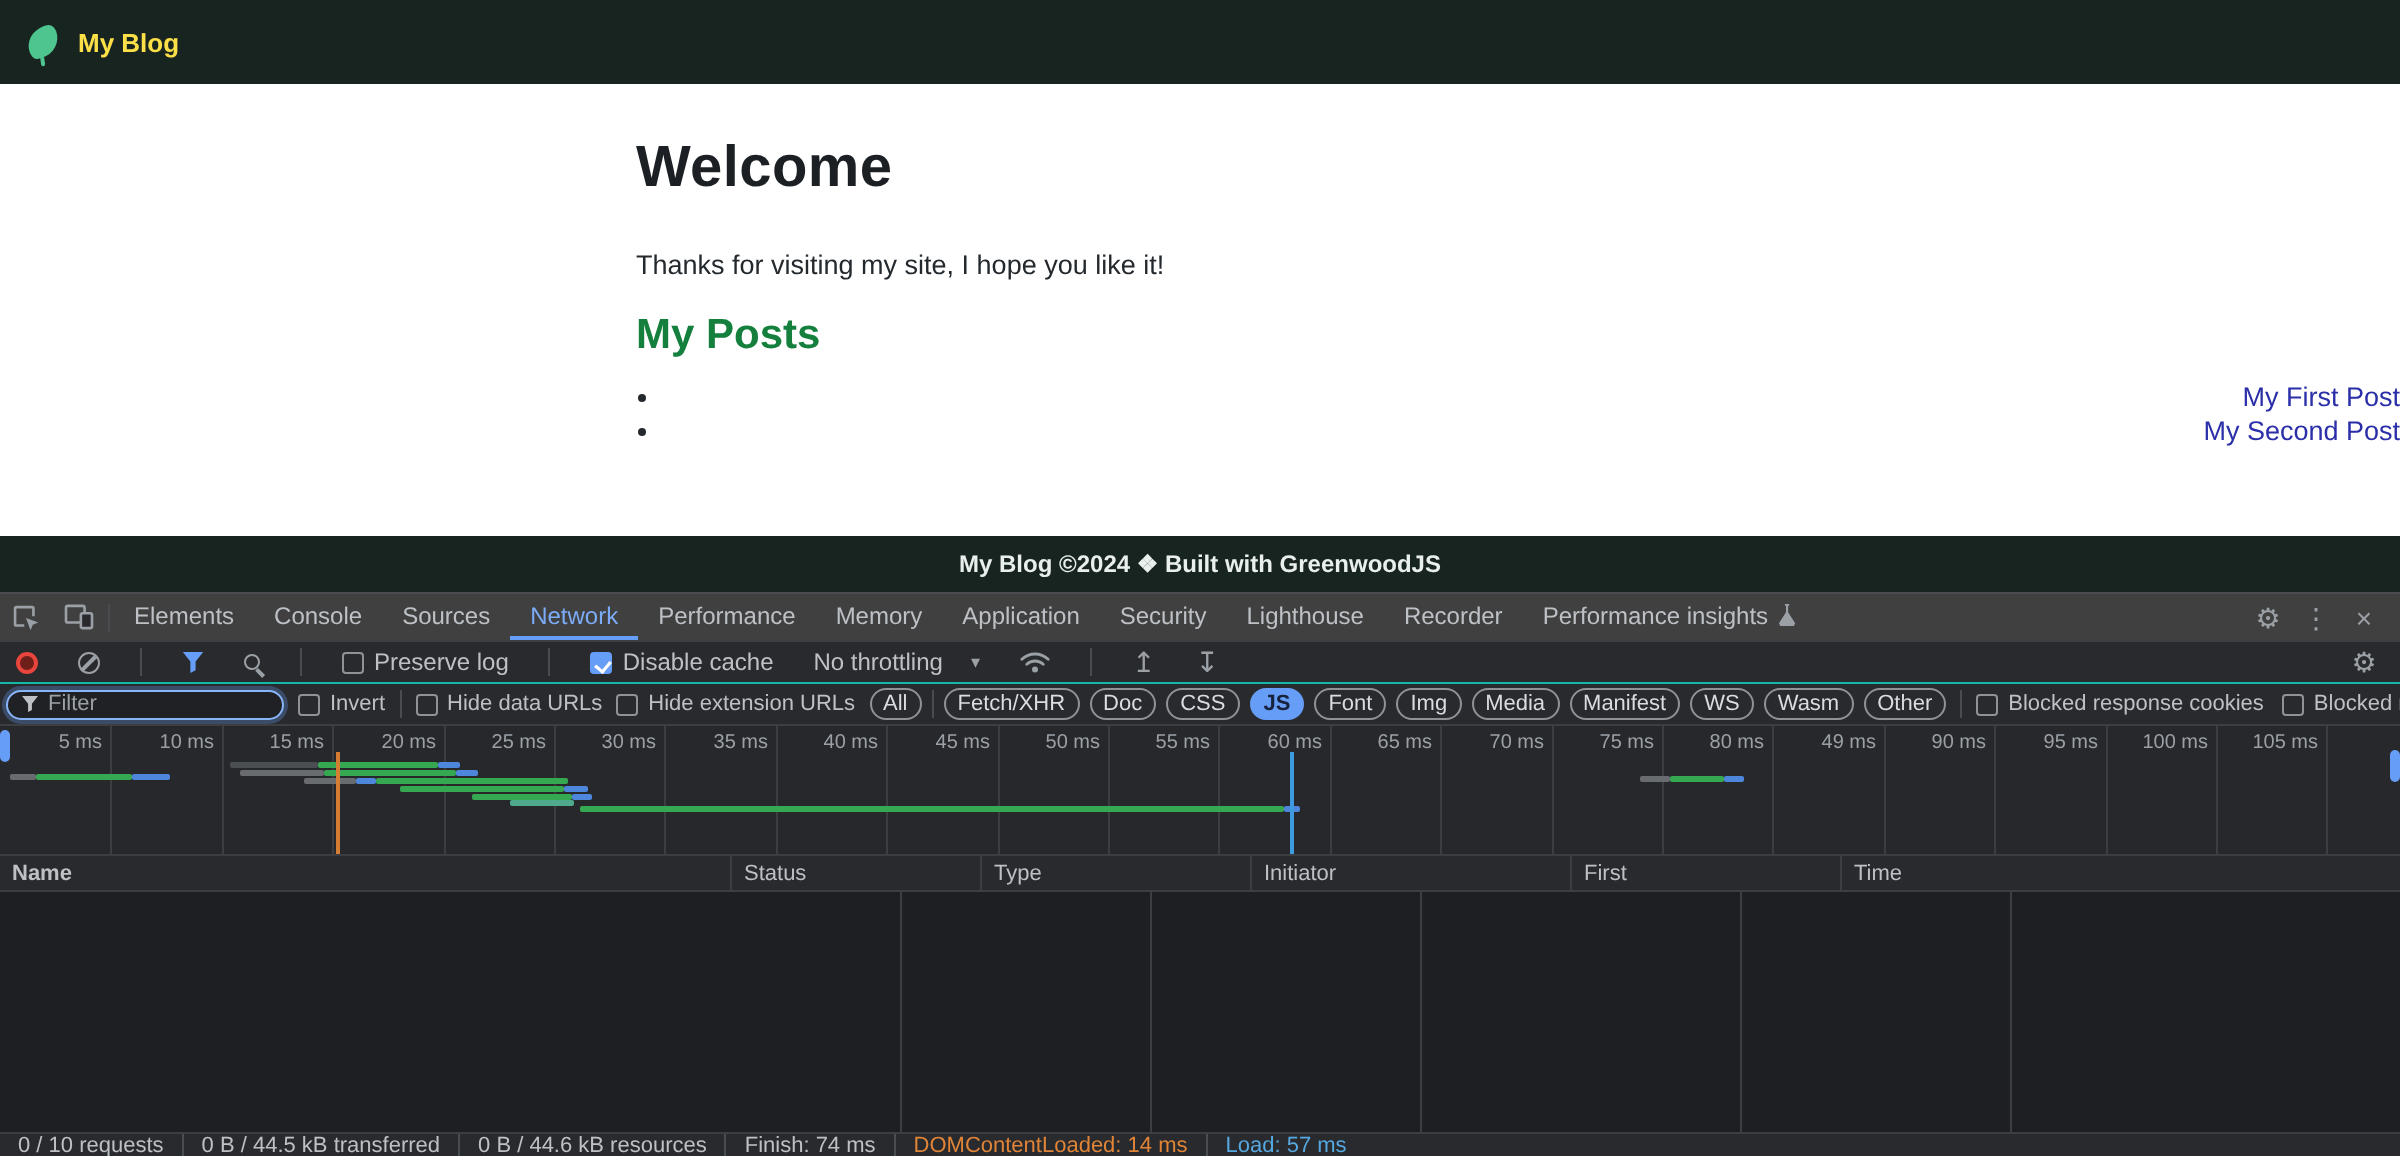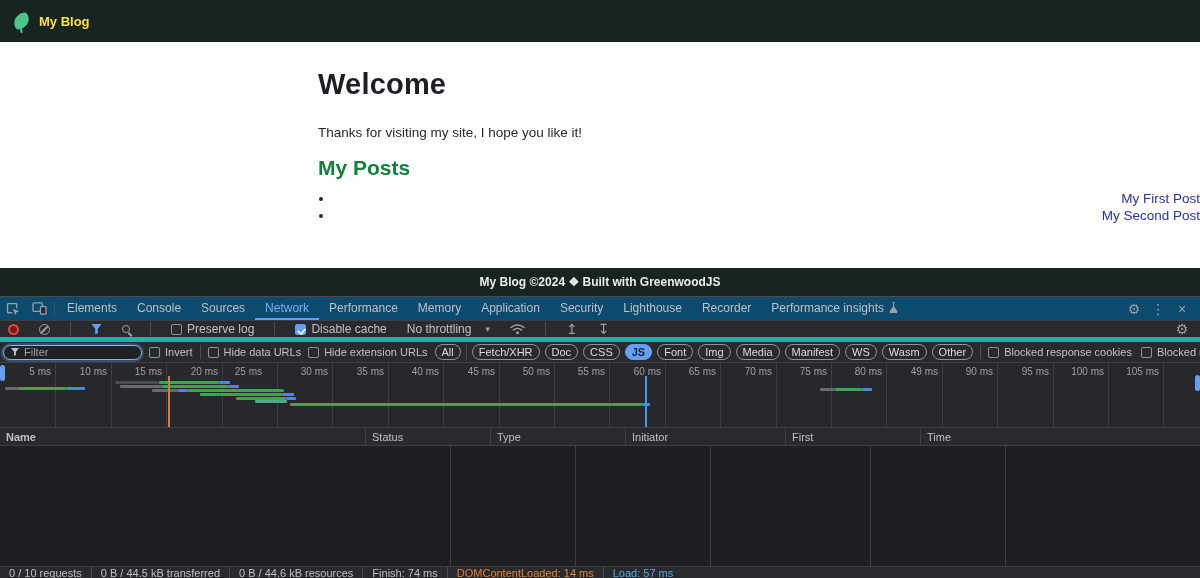--- a/index.html
+++ b/index.html
@@ -41,36 +41,36 @@
   }
   
   #devtools {
     position:absolute; top:296px; left:0; width:1200px; height:282px;
     background:#202124; color:#bdc1c6; font-size:12px;
     border-top:1px solid #4a4c4f;
   }
   .vsep { width:1px; height:14px; background:#494c50; flex:none;}
   
   #tab-bar {
-    height:24px; background:#0c4a6e; border-bottom:1px solid #3d3e42;
+    height:24px; background:#404040; border-bottom:1px solid #3d3e42;
     display:flex; align-items:stretch;justify-content:flex-end;
   }
   .tb-iconbtn { width:26px; display:flex; align-items:center; justify-content:center; cursor:pointer;}
   #tab-bar .vsep{ align-self:center; margin:0 2px;}
   #tab-strip { display:flex; align-items:stretch; flex:1;}
   .tab { display:flex; align-items:center; gap:5px; padding:0 10px; color:#bdc1c6; cursor:pointer;
     border-bottom:2px solid transparent;}
   .tab.selected { color:#7cacf8; border-bottom-color:#669df6; }
   .flask-icon{ width:9px; height:11px; background:#9aa0a6; display:inline-block;
     clip-path: polygon(38% 0,62% 0,62% 8%,56% 8%,56% 38%,95% 88%,88% 100%,12% 100%,5% 88%,44% 38%,44% 8%,38% 8%);}
   #tab-bar-right{ display:flex; align-items:center; gap:4px; padding-right:8px;}
   .glyph-btn{ color:#9aa0a6; font-size:14px; width:20px; text-align:center; cursor:pointer;}
   
   #net-toolbar {
-    height:21px; background:#292a2d; border-bottom:5px solid #14b8a6;
+    height:21px; background:#292a2d; border-bottom:1px solid #14b8a6;
     display:flex; align-items:center; gap:20px; padding:0 8px;
   }
   .record-icon{ width:11px; height:11px; border-radius:50%; border:2px solid #e8453c; background:#6e1f1a;}
   .clear-icon{ width:11px; height:11px; border-radius:50%; border:1.5px solid #9aa0a6; position:relative;}
   .clear-icon::after{ content:""; position:absolute; left:-1px; top:4px; width:10px; height:1.5px;
     background:#9aa0a6; transform:rotate(-45deg);}
   .funnel-icon{ width:11px; height:11px; background:#669df6;
     clip-path: polygon(0 0,100% 0,62% 48%,62% 88%,38% 100%,38% 48%);}
   .search-icon{ width:8px; height:8px; border:1.5px solid #9aa0a6; border-radius:50%; position:relative;}
   .search-icon::after{ content:""; position:absolute; left:6px; top:6px; width:5px; height:1.5px;
@@ -306,21 +306,21 @@
     <div class="grip" style="left:1195px;top:12px;"></div>
   <div class="gridline" style="left: 55px;"></div>
       <div class="tick-label" style="left: -3px;">5 ms</div>
       <div class="gridline" style="left: 111px;"></div>
       <div class="tick-label" style="left: 53px;">10 ms</div>
       <div class="gridline" style="left: 166px;"></div>
       <div class="tick-label" style="left: 108px;">15 ms</div>
       <div class="gridline" style="left: 222px;"></div>
       <div class="tick-label" style="left: 164px;">20 ms</div>
       <div class="gridline" style="left: 277px;"></div>
-      <div class="tick-label" style="left: 208px;">25 ms</div>
+      <div class="tick-label" style="left: 219px;">25 ms</div>
       <div class="gridline" style="left: 332px;"></div>
       <div class="tick-label" style="left: 274px;">30 ms</div>
       <div class="gridline" style="left: 388px;"></div>
       <div class="tick-label" style="left: 330px;">35 ms</div>
       <div class="gridline" style="left: 443px;"></div>
       <div class="tick-label" style="left: 385px;">40 ms</div>
       <div class="gridline" style="left: 499px;"></div>
       <div class="tick-label" style="left: 441px;">45 ms</div>
       <div class="gridline" style="left: 554px;"></div>
       <div class="tick-label" style="left: 496px;">50 ms</div>

